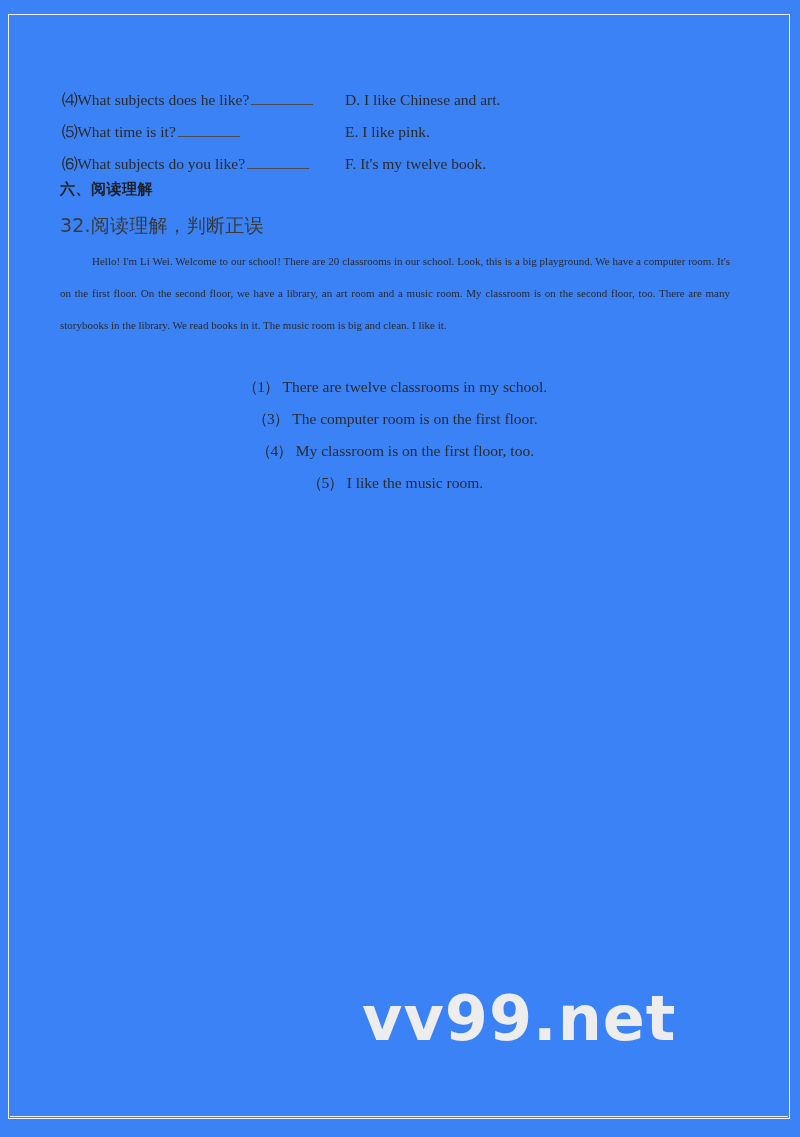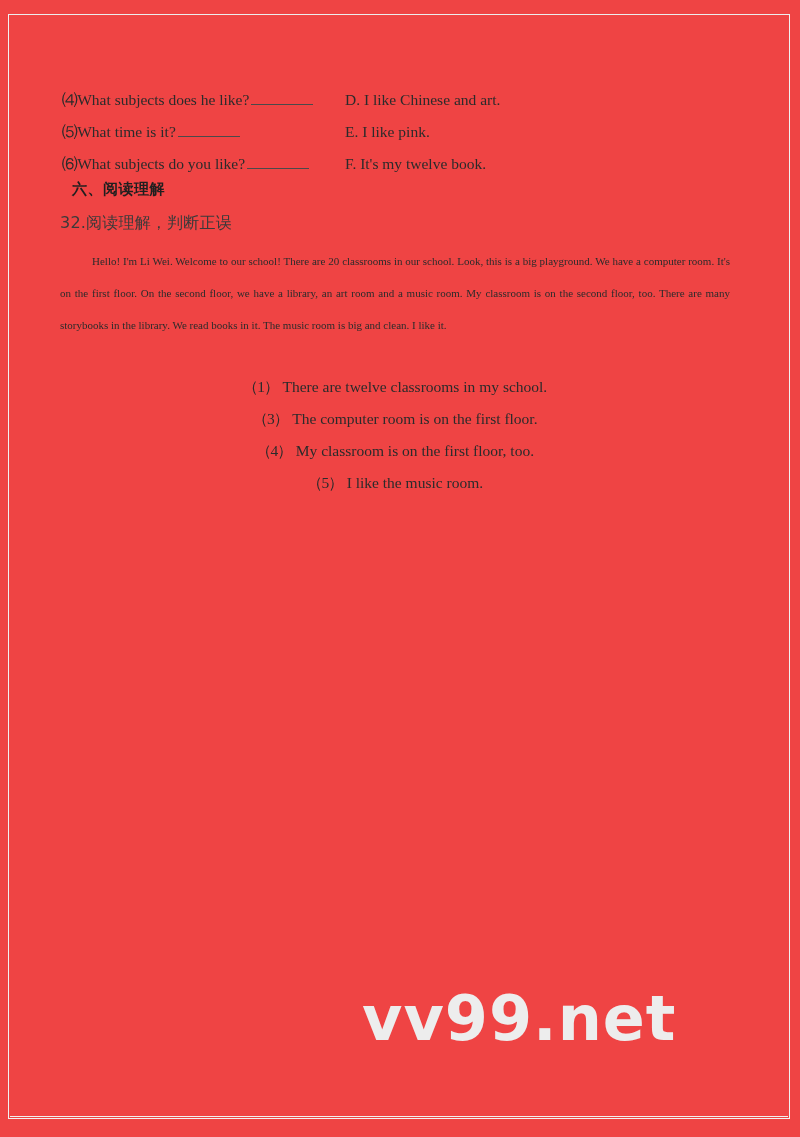--- a/index.html
+++ b/index.html
@@ -4,21 +4,21 @@
 <style>
   html, body {
     margin: 0;
     padding: 0;
     background: #ffffff;
   }
   .page {
     position: relative;
     width: 800px;
     height: 1137px;
-    background: #ef4444;
+    background: #3b82f6;
     overflow: hidden;
     font-family: "Liberation Serif", "DejaVu Serif", serif;
     color: #2b2b2b;
   }
   
   .page-border {
     position: absolute;
     left: 8px;
     top: 14px;
     width: 782px;
@@ -74,35 +74,35 @@
     margin-left: 2px;
     vertical-align: baseline;
   }
   .match-a {
     display: inline-block;
   }
 
   
   .section-head {
     position: absolute;
-    left: 72px;
+    left: 60px;
     top: 180px;
     font-family: "DejaVu Sans", "Liberation Sans", sans-serif;
     font-weight: bold;
     font-size: 15px;
     color: #1f1f1f;
     letter-spacing: 0.5px;
     text-align: right;
   }
   .sub-head {
     position: absolute;
     left: 60px;
     top: 213px;
     font-family: "DejaVu Sans", "Liberation Sans", sans-serif;
-    font-size: 16px;
+    font-size: 19px;
     color: #3a3a3a;
     letter-spacing: 0.2px;
   }
 
   
   .passage {
     position: absolute;
     left: 60px;
     top: 245px;
     width: 670px;

